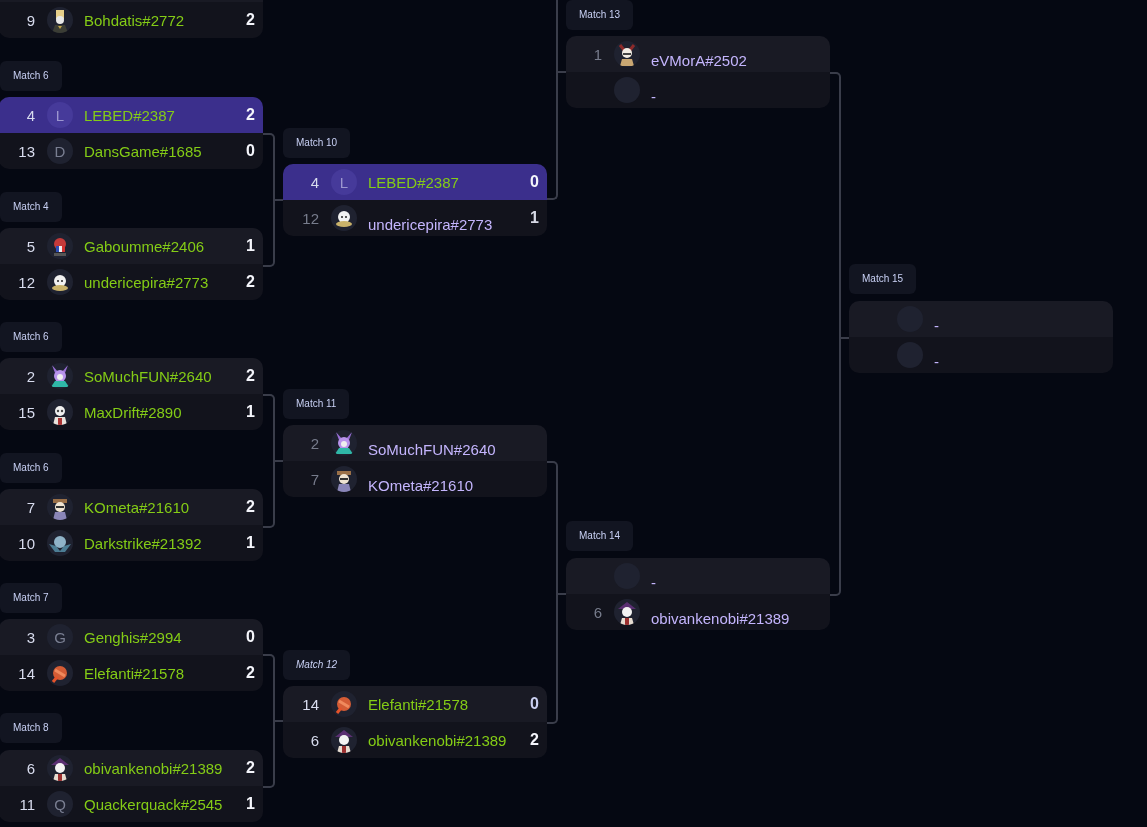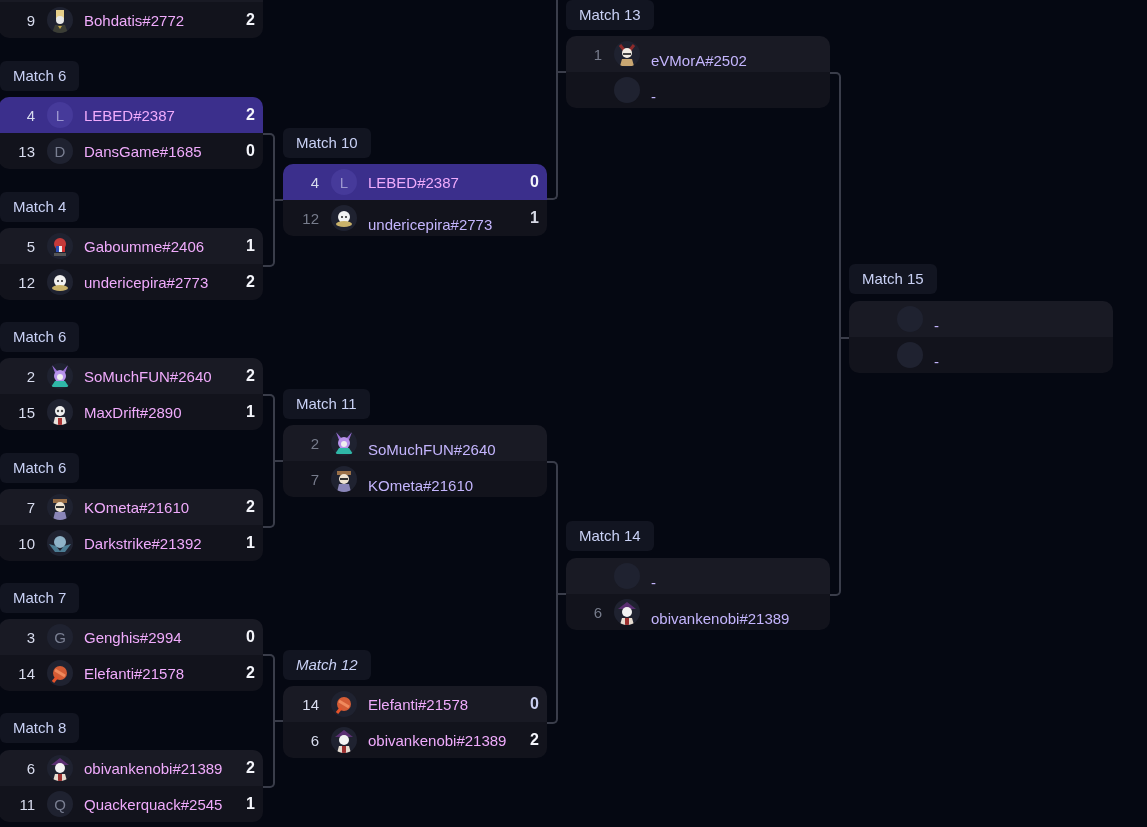--- a/index.html
+++ b/index.html
@@ -4,37 +4,37 @@
 <style>
   html, body { margin:0; padding:0; }
   body {
     width:1147px; height:827px; overflow:hidden; position:relative;
     background:#050812;
     font-family:"Liberation Sans", "DejaVu Sans", sans-serif;
     color:#dfe3f5;
   }
   .label {
     position:absolute; height:30px; line-height:30px; padding:0 13px;
-    background:#121521; border-radius:6px; font-size:15px; color:#c9d1f5;
+    background:#121521; border-radius:6px; font-size:10px; color:#c9d1f5;
   }
   .card { position:absolute; width:264px; border-radius:10px; overflow:hidden; }
   .row {
     height:36px; display:flex; align-items:center; font-size:15px;
   }
   .row.top { background:#191a24; }
   .row.bot { background:#12131c; }
   .row.win { background:#3b2f8c; }
   .seed { width:36px; text-align:right; color:#d8dcee; }
   .av {
     width:26px; height:26px; border-radius:50%; margin-left:12px; margin-right:11px;
     background:#1f2230; display:flex; align-items:center; justify-content:center;
     font-size:15px; color:#7a7f92; flex-shrink:0; overflow:hidden;
   }
   .row.win .av { background:#463a9a; color:#9c96cf; }
-  .name { flex:1; color:#f0abfc; white-space:nowrap; }
+  .name { flex:1; color:#84cc16; white-space:nowrap; }
   .score { width:30px; text-align:right; padding-right:8px; font-weight:bold; color:#f4f5fb; font-size:16px; }
   .pending .seed, .pending .name, .pending .score { color:#777c8c; }
   .pending .name { color:#c4b5fd;margin-top:13px; }
   .line { position:absolute; border-color:#3a3d4a; border-style:solid; border-width:0; }
   svg { display:block; }
 </style>
 </head>
 <body>
 
 <div class="line" style="left:263px;top:133px;width:10px;height:130px;border-top-width:2px;border-right-width:2px;border-bottom-width:2px;border-radius:0 5px 5px 0;"></div>

